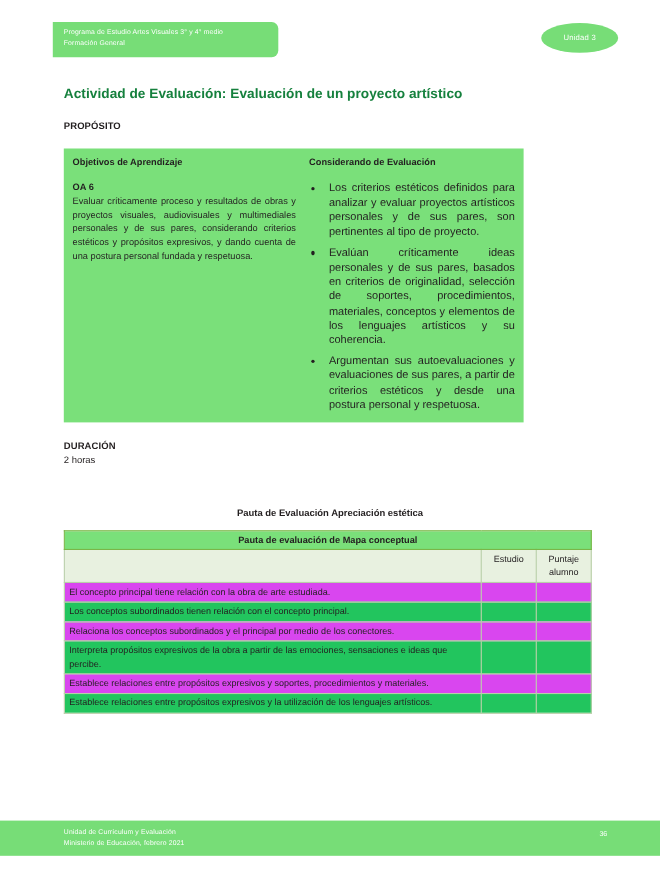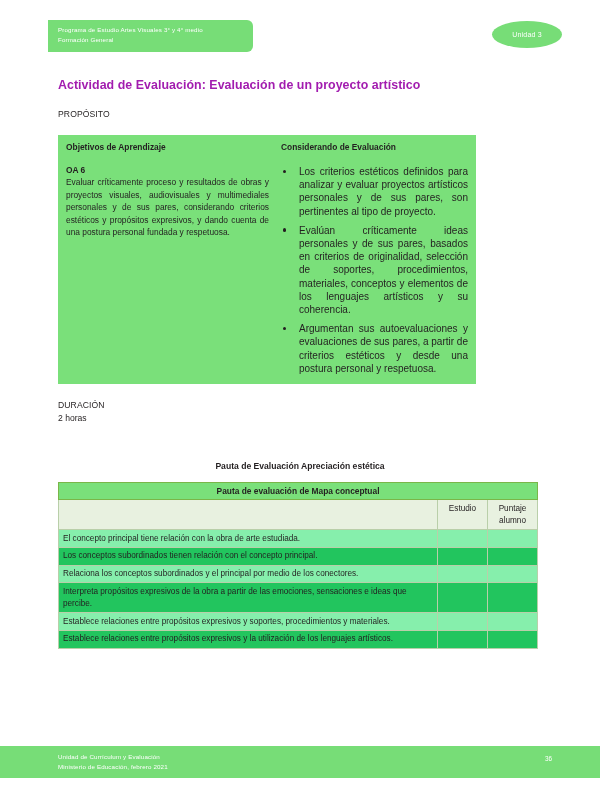--- a/index.html
+++ b/index.html
@@ -59,30 +59,30 @@
 
   
   .page {
     position: absolute;
     left: 58px;
     top: 78px;
     width: 484px;
   }
 
   .doc-title {
-    color: #a21caf;
+    color: #15803d;
     font-size: 12.4px;
     font-weight: bold;
     letter-spacing: 0.05px;
     margin: 0 0 17px 0;
   }
 
   .section-label {
     font-size: 8.6px;
-    font-weight: normal;
+    font-weight: bold;
     margin: 0 0 3px 0;
     letter-spacing: 0.1px;
   }
   .section-body {
     font-size: 8.6px;
     line-height: 13.6px;
     margin: 0;
     text-align: justify;
   }
 
@@ -191,21 +191,21 @@
     line-height: 11.5px;
   }
   .rubric .crit {
     font-size: 8.2px;
     line-height: 11.8px;
     padding: 2.5px 3px 2.5px 4px;
     text-align: left;
   }
   .rubric .score-cell { }
   .rubric tr.shaded td { background: #22c55e; }
-  .rubric tr.plain td { background: #86efac; }
+  .rubric tr.plain td { background: #d946ef; }
   .col-crit { width: 379px; }
   .col-score { width: 50px; }
 
   
   .footer {
     position: absolute;
     left: 0;
     bottom: 22px;
     width: 600px;
     height: 32px;

